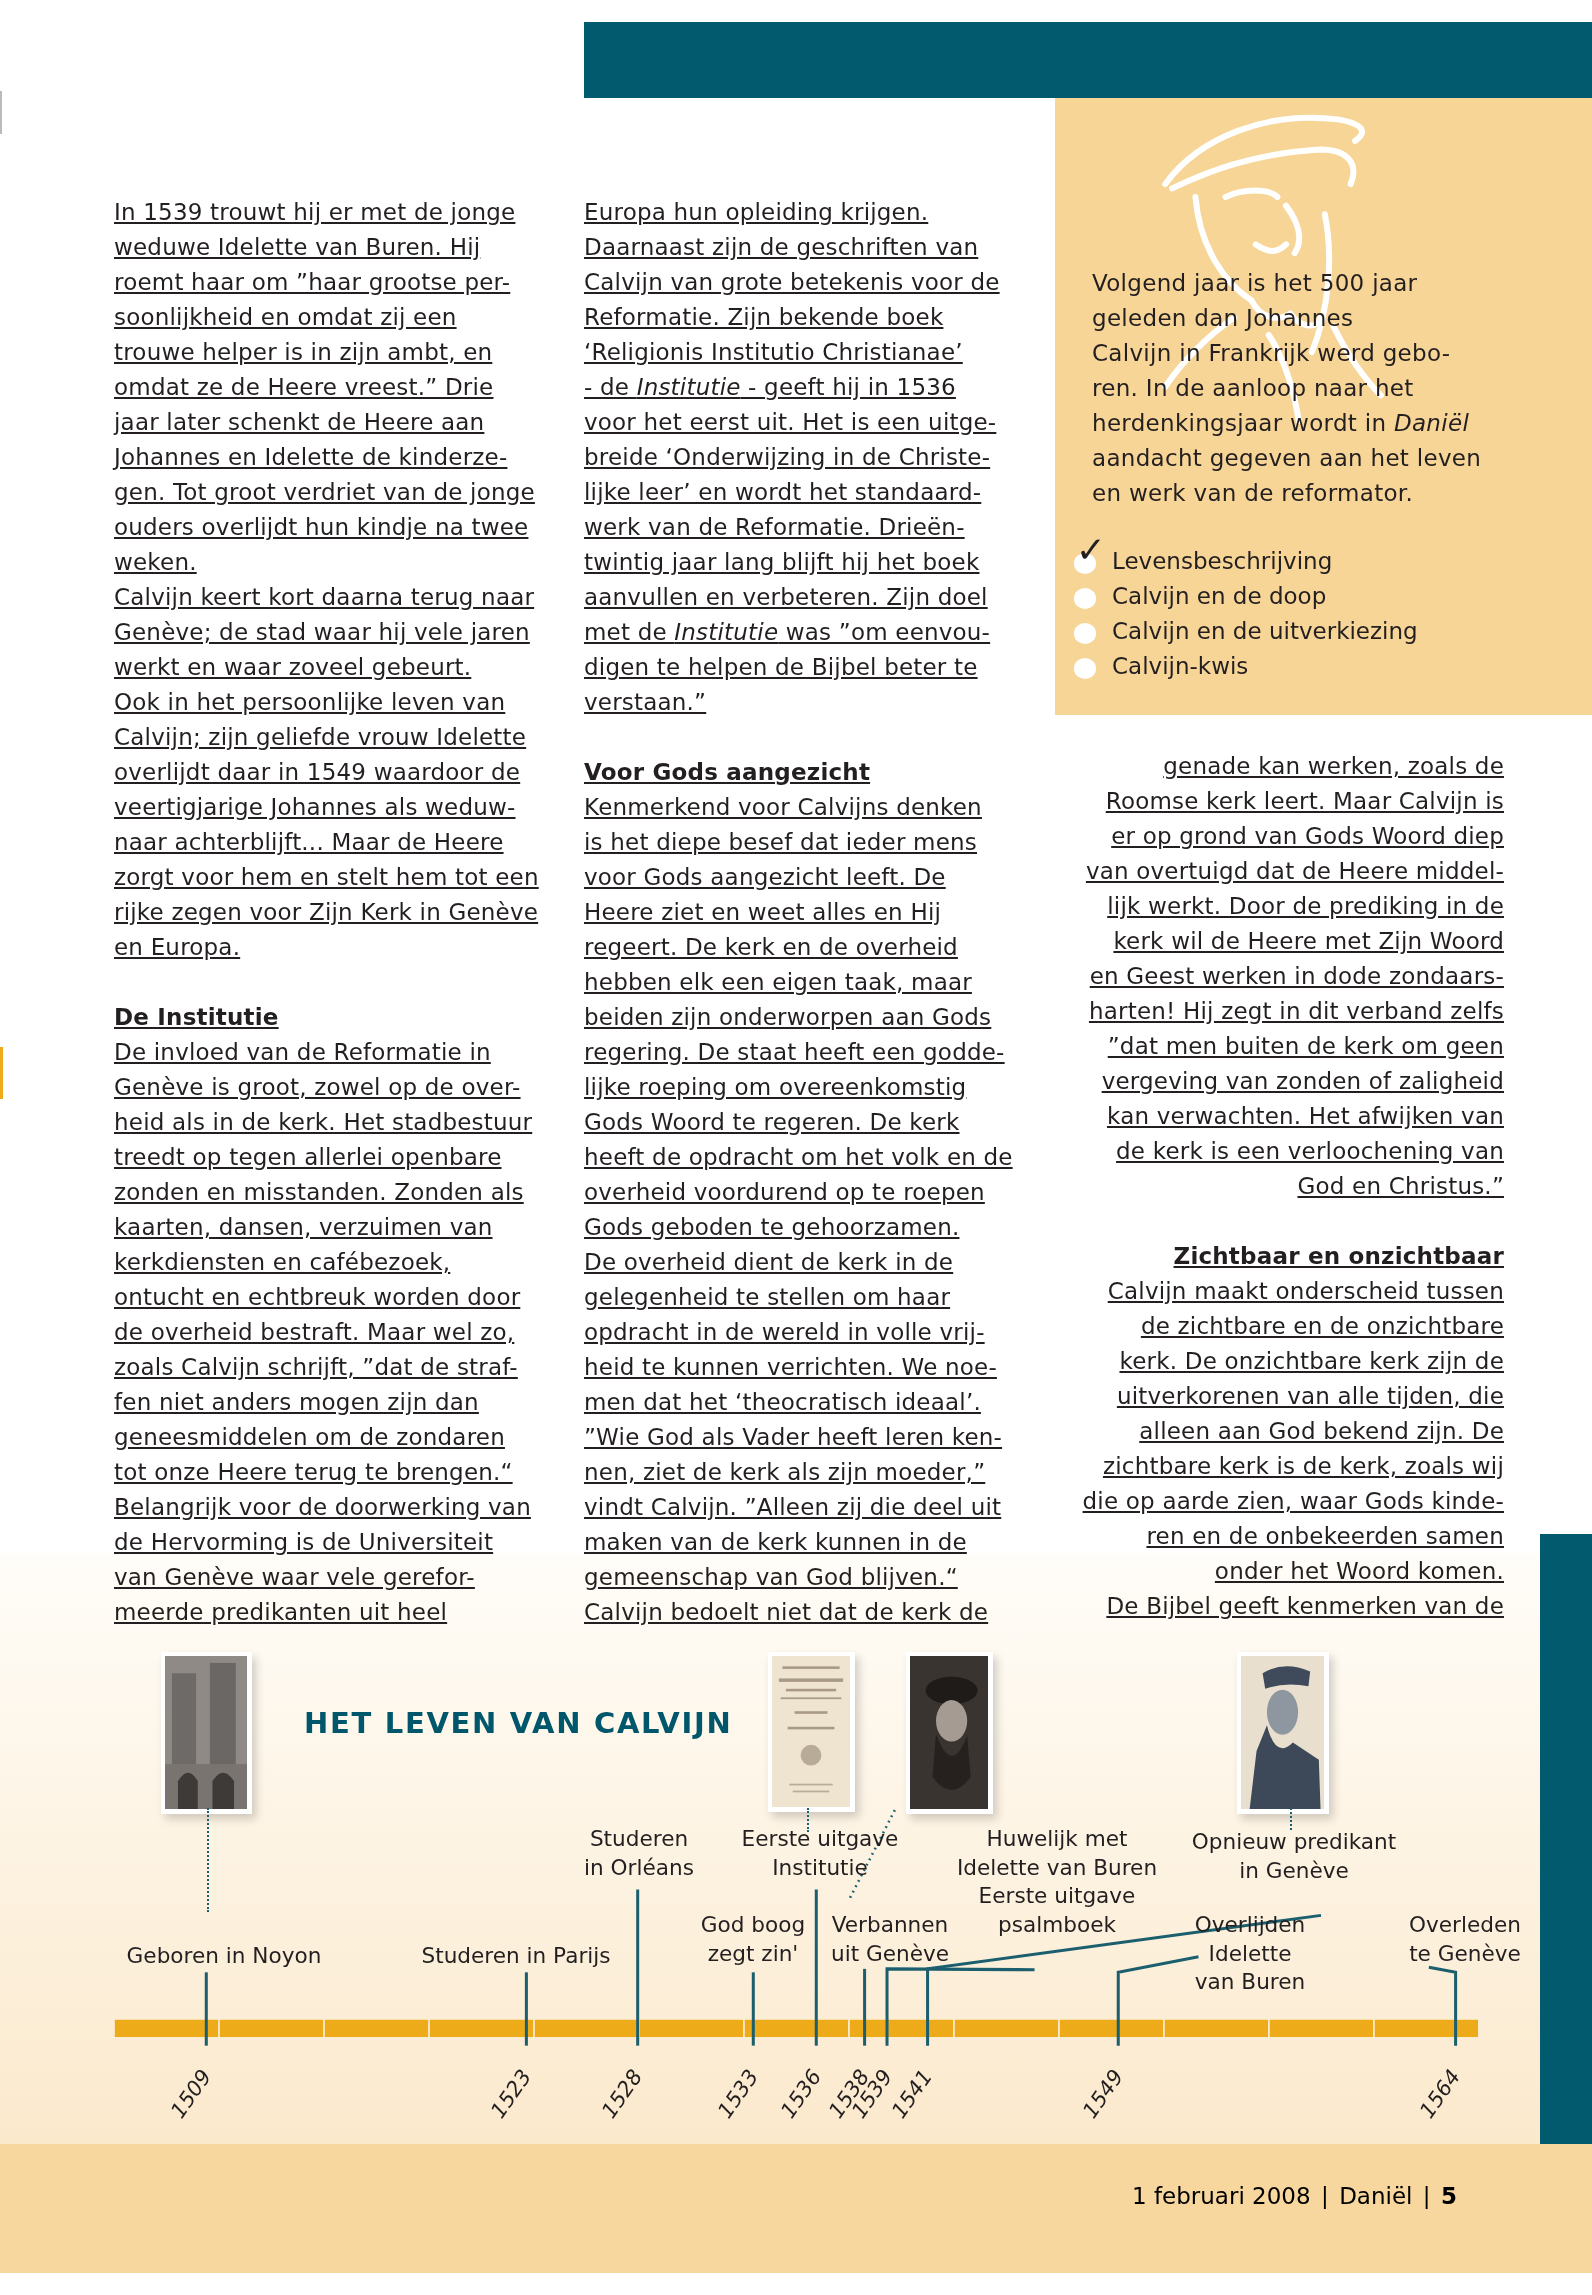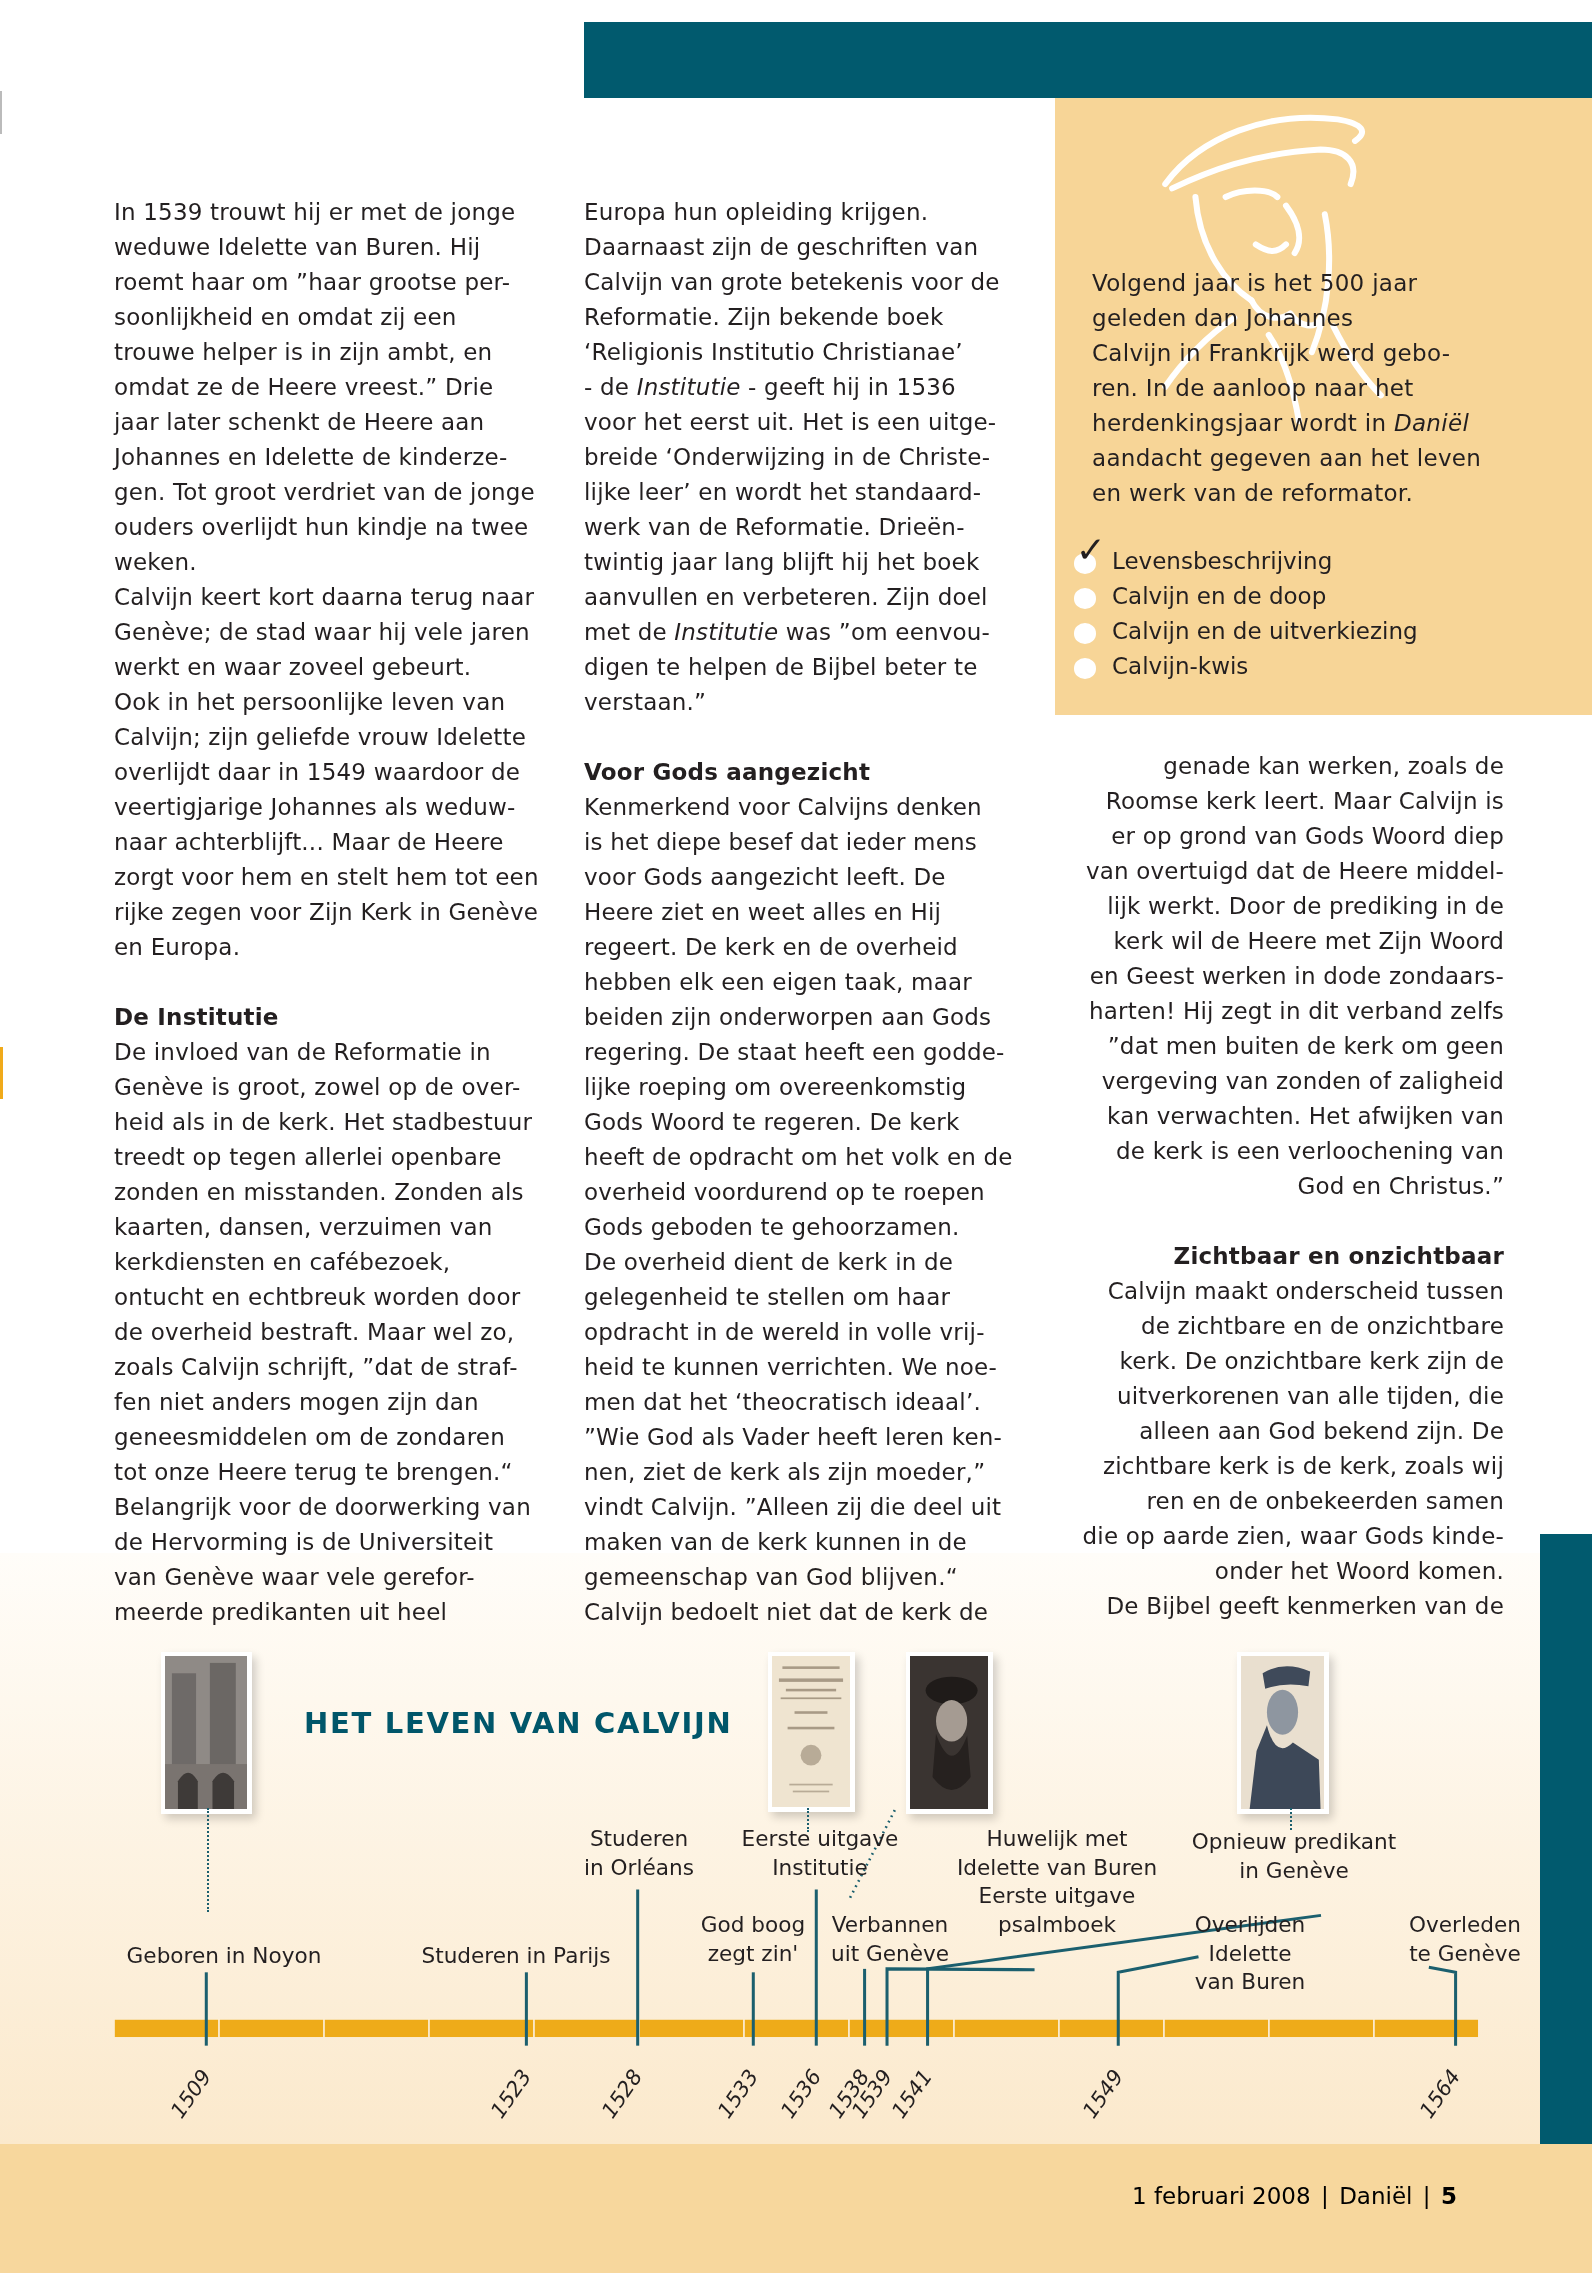--- a/index.html
+++ b/index.html
@@ -7,21 +7,21 @@
          font-family:"DejaVu Sans", sans-serif; color:#231f20; }
   .teal-bar { position:absolute; left:584px; top:21.6px; width:1008px; height:76px; background:#015a6e; }
   .tan-box { position:absolute; left:1055px; top:98px; width:538px; height:617px; background:#f7d597; }
   .left-edge-grey { position:absolute; left:0; top:91px; width:1.7px; height:43px; background:#bbb; }
   .left-edge-yellow { position:absolute; left:0; top:1047px; width:2.6px; height:52px; background:#f0aa1a; }
   .bottom-grad { position:absolute; left:0; top:1553px; width:1592px; height:591px;
                  background:linear-gradient(#fffdf9, #fbe9cc); }
   .footer-band { position:absolute; left:0; top:2144px; width:1592px; height:129px; background:#f7d79d; }
   .right-teal { position:absolute; left:1540px; top:1534px; width:52px; height:610px; background:#015a6e; }
 
-  .col { position:absolute; width:449px; font-size:23px; line-height:35px; letter-spacing:0.2px; }
+  .col { position:absolute; width:449px; font-size:23px; line-height:35px; letter-spacing:0.2px;text-decoration:underline; }
   .col p { margin:0; }
   .col .h { font-weight:bold; }
   .col .gap { height:35px; }
   .col em { font-style:italic; }
   .col1 { left:114px; top:195px; }
   .col2 { left:584px; top:195px; }
   .col3 { left:1055px; top:749px;text-align:right; }
 
   .intro { position:absolute; left:1080px; top:266px; width:483px; font-size:23px; line-height:35px; letter-spacing:0.3px;margin-left:12px; }
   .intro em { font-style:italic; }
@@ -219,22 +219,22 @@
     </div>
   <div class="gap"></div>
   <p class="h">Zichtbaar en onzichtbaar</p>
   <div id="c3b">
       <p>Calvijn maakt onderscheid  tussen</p>
       <p>de zichtbare en de onzichtbare</p>
       <p>kerk. De onzichtbare kerk zijn de</p>
       <p>uitverkorenen van alle tijden, die</p>
       <p>alleen aan God bekend zijn. De</p>
       <p>zichtbare kerk is de kerk, zoals wij</p>
+      <p>die op aarde zien, waar Gods kinde-</p>
       <p>ren en de onbekeerden samen</p>
-      <p>die op aarde zien, waar Gods kinde-</p>
       <p>onder het Woord komen.</p>
       <p>De Bijbel geeft kenmerken van de</p>
     </div>
 </div>
 
 <div class="tl-title">HET LEVEN VAN CALVIJN</div>
 
 <div class="photo" style="left:161px;top:1652px;width:82px;height:153px;">
   <svg class="img" viewBox="0 0 95 177" preserveAspectRatio="none">
     <rect width="95" height="177" fill="#8f8a86"></rect>

